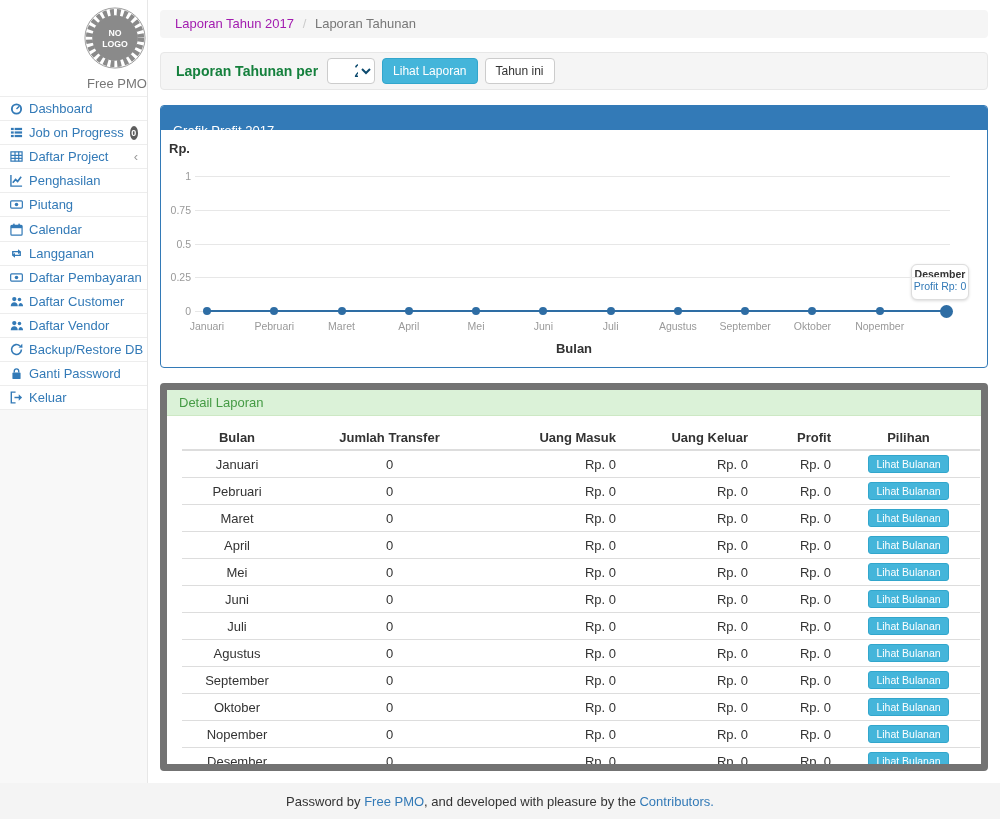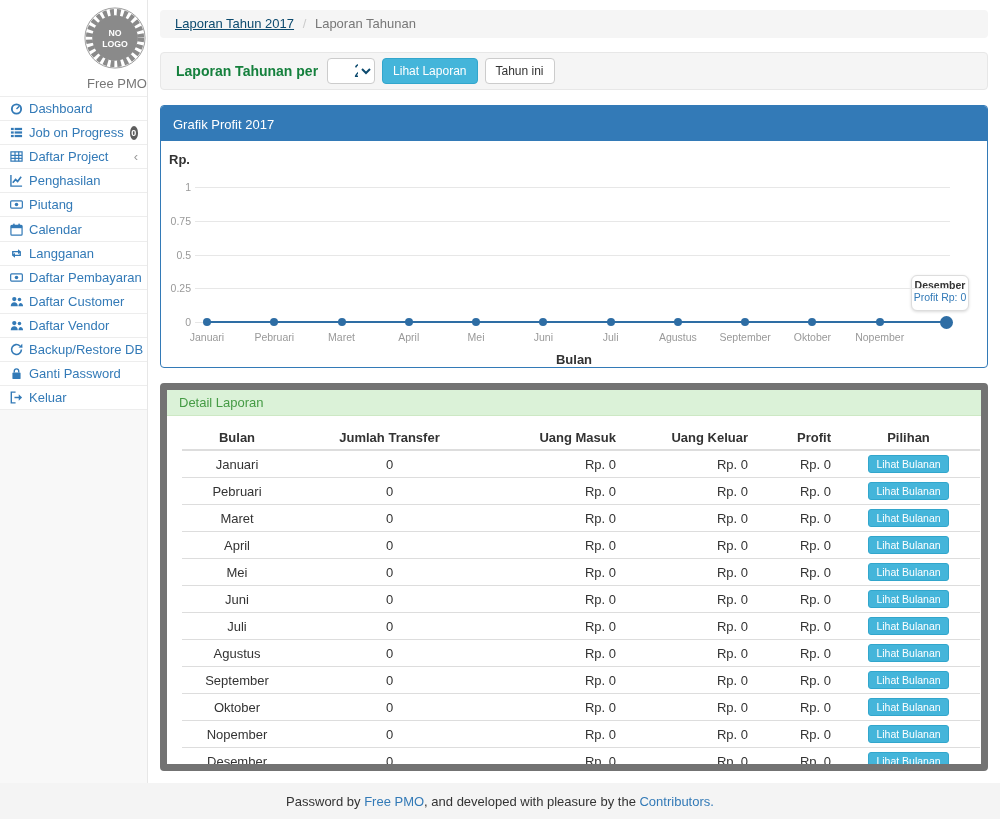--- a/index.html
+++ b/index.html
@@ -15,35 +15,35 @@
   .side-item .icn { width:14px; height:14px; display:inline-flex; align-items:center; justify-content:center; flex:0 0 14px; }
   .side-item .lbl { white-space:nowrap; }
   .side-badge { margin-left:auto; margin-right:9px; background:#5e5e5e; color:#fff; width:14px; height:14px; border-radius:50%; font-size:9px; line-height:14px; text-align:center; font-weight:bold; }
   .side-chev { margin-left:auto; margin-right:9px; color:#999; font-size:13px; }
 
   
   .content { position:absolute; left:149px; top:0; width:851px; height:783px; background:#fff; }
   .content > div { margin-left:11px; width:828px; }
 
   .breadcrumb { margin-top:10px; height:28px; padding:6px 15px; background:#f5f5f5; border-radius:4px; font-size:13px; color:#777; }
-  .breadcrumb .bc-link { color:#0c4a6e; cursor:pointer;text-decoration:underline; }
+  .breadcrumb .bc-link { color:#a21caf; cursor:pointer; }
   .breadcrumb .bc-sep { color:#ccc; padding:0 5px; }
 
   .well { margin-top:14px; height:38px; background:#f5f5f5; border:1px solid #e7e7e7; border-radius:4px; display:flex; align-items:center; padding:0 15px; gap:7px; }
   .well .flabel { font-size:14px; font-weight:bold; color:#15803d; margin-right:2px; }
   select.year { width:48px; height:26px; font-size:18px; border:1px solid #ccc; border-radius:4px; background:#fff; color:#0c4a6e; font-family:"Liberation Sans",sans-serif;padding-left:22px; }
   .btn { display:inline-flex; align-items:center; justify-content:center; border-radius:4px; font-size:12px; height:26px; padding:0 10px; cursor:pointer; font-family:"Liberation Sans",sans-serif; }
   .btn-info { background:#44b5da; border:1px solid #32a6cc; color:#fff; }
   .btn-default { background:#fff; border:1px solid #ccc; color:#333; }
   .btn-xs { height:18px; font-size:10.5px; padding:0 7px; border-radius:3px; }
 
   
   .panel { border-radius:4px; background:#fff; overflow:hidden; }
   .panel-primary { margin-top:15px; border:1px solid #337ab7; height:263px; }
-  .panel-primary .heading { background:#337ab7; color:#fff; font-size:13px; height:35px; line-height:25px; padding:6px 12px; }
+  .panel-primary .heading { background:#337ab7; color:#fff; font-size:13px; height:21px; line-height:25px; padding:12px 12px; }
   .chart-body { position:relative; height:236px; }
   .chart-abs { position:absolute; }
   .rp-label { left:8px; top:11px; font-size:13px; font-weight:bold; color:#333; }
   .gridline { height:1px; background:#e7e7e7; left:34px; width:755px; }
   .ytick { left:0; width:30px; text-align:right; font-size:10.5px; color:#999; }
   .series-line { left:46px; width:740px; height:2px; background:#2e6da4; top:180px; }
   .dot { background:#2e6da4; border-radius:50%; }
   .xtick { font-size:10.5px; color:#999; text-align:center; top:190px; width:66px; }
   .xlabel { top:211px; left:0; width:100%; text-align:center; font-size:13px; font-weight:bold; color:#333; }
   .tooltip { left:750px; top:134px; width:58px; height:36px; background:#fff; border:1px solid #ddd; border-radius:6px; box-shadow:0 1px 3px rgba(0,0,0,.15); text-align:center; padding-top:3px; }

